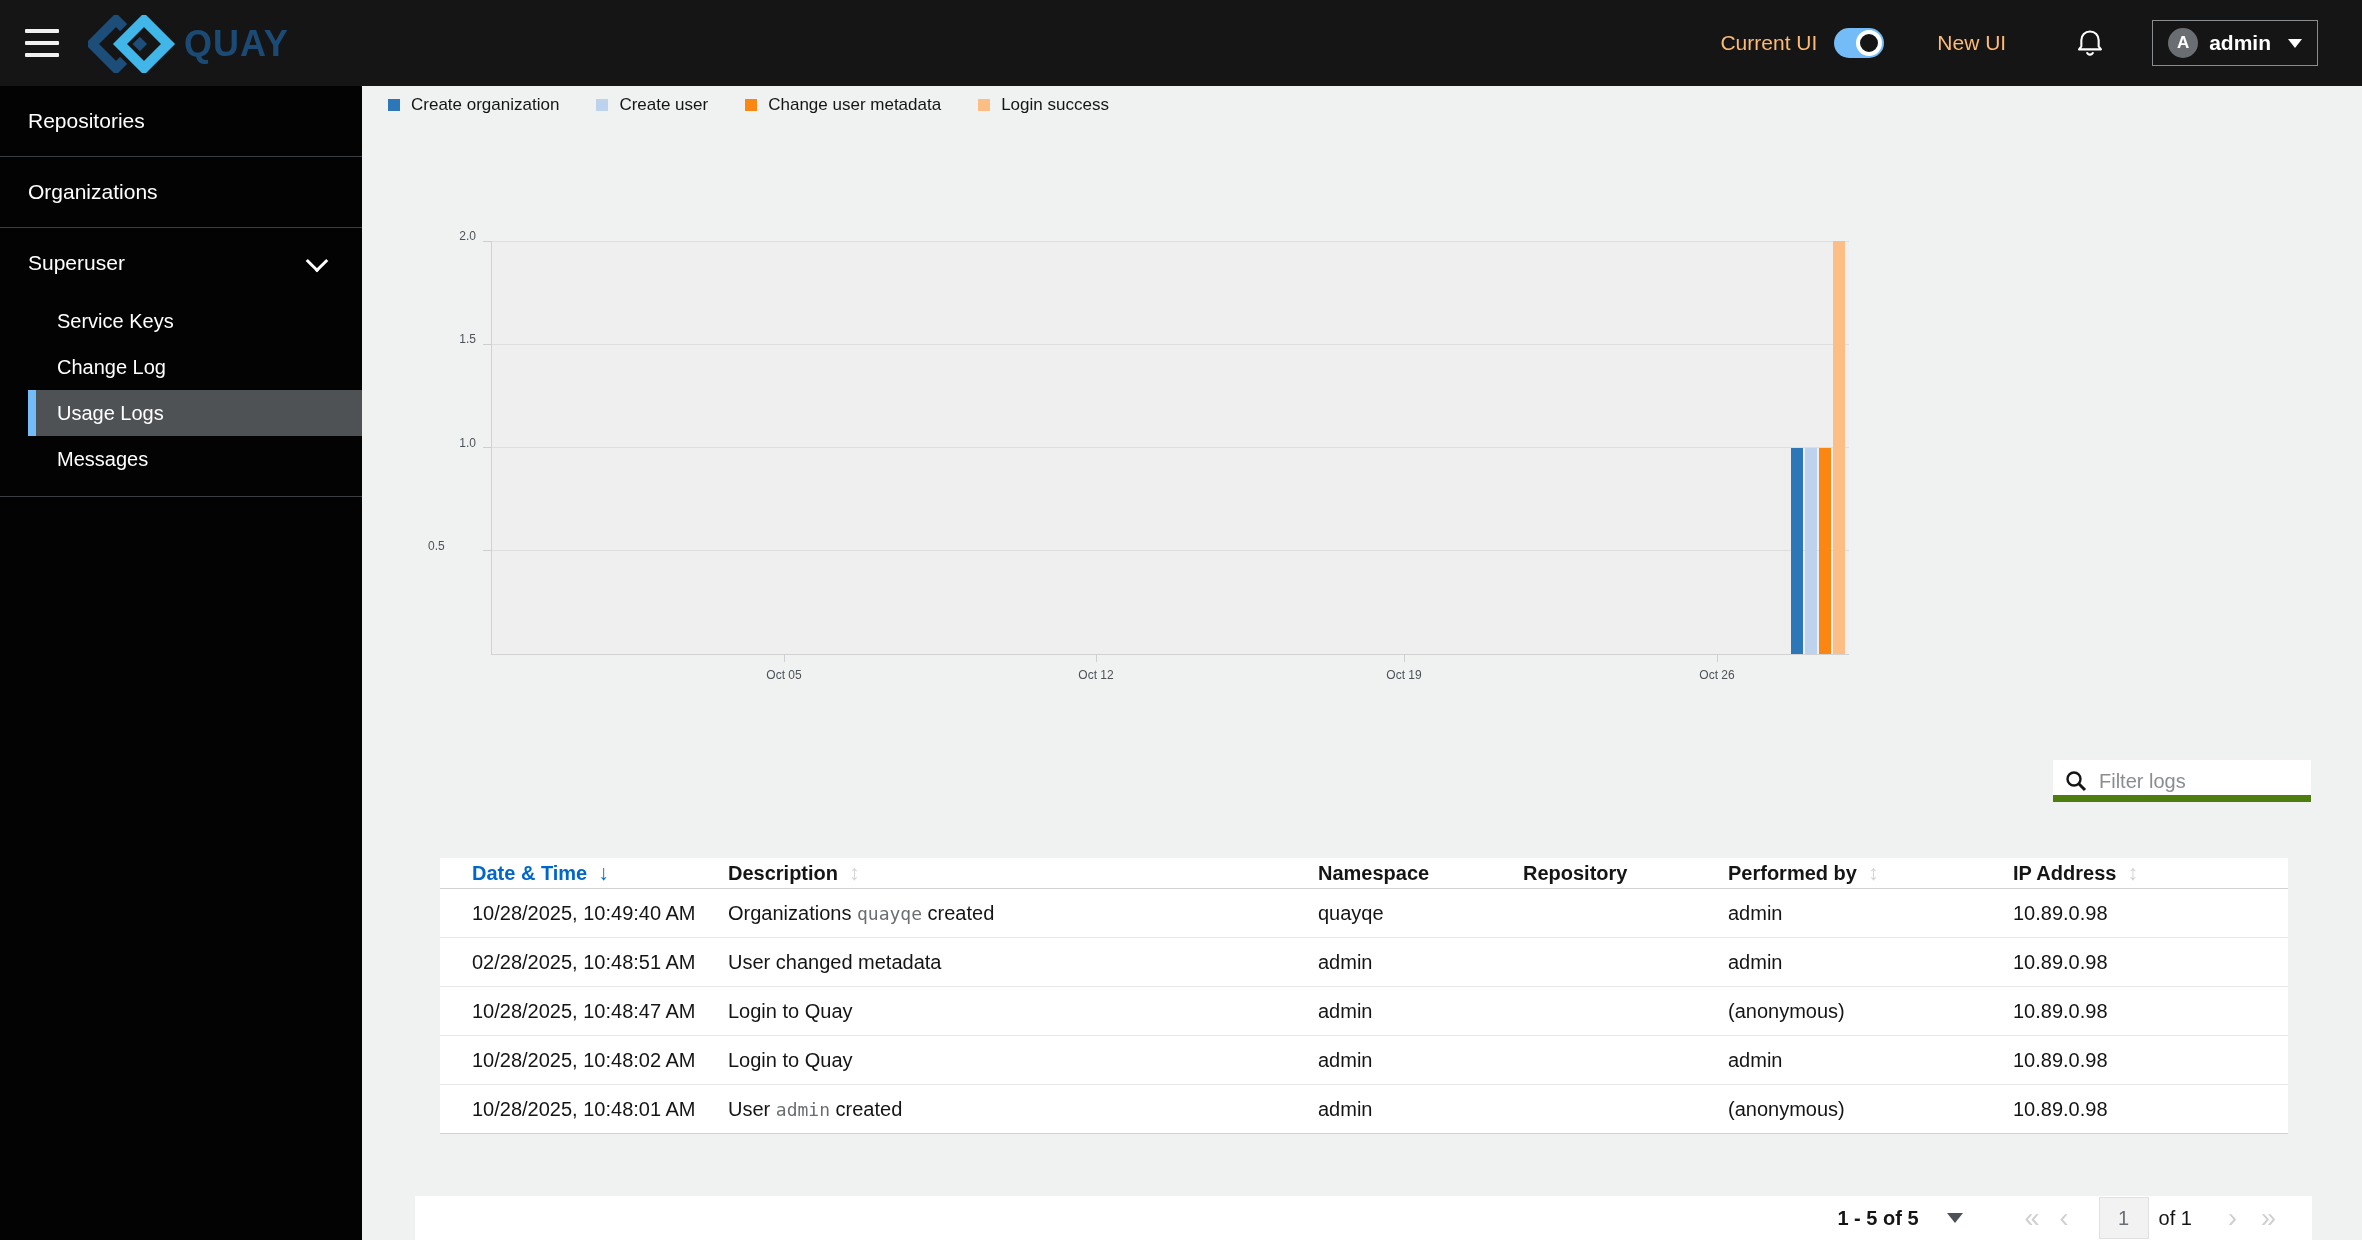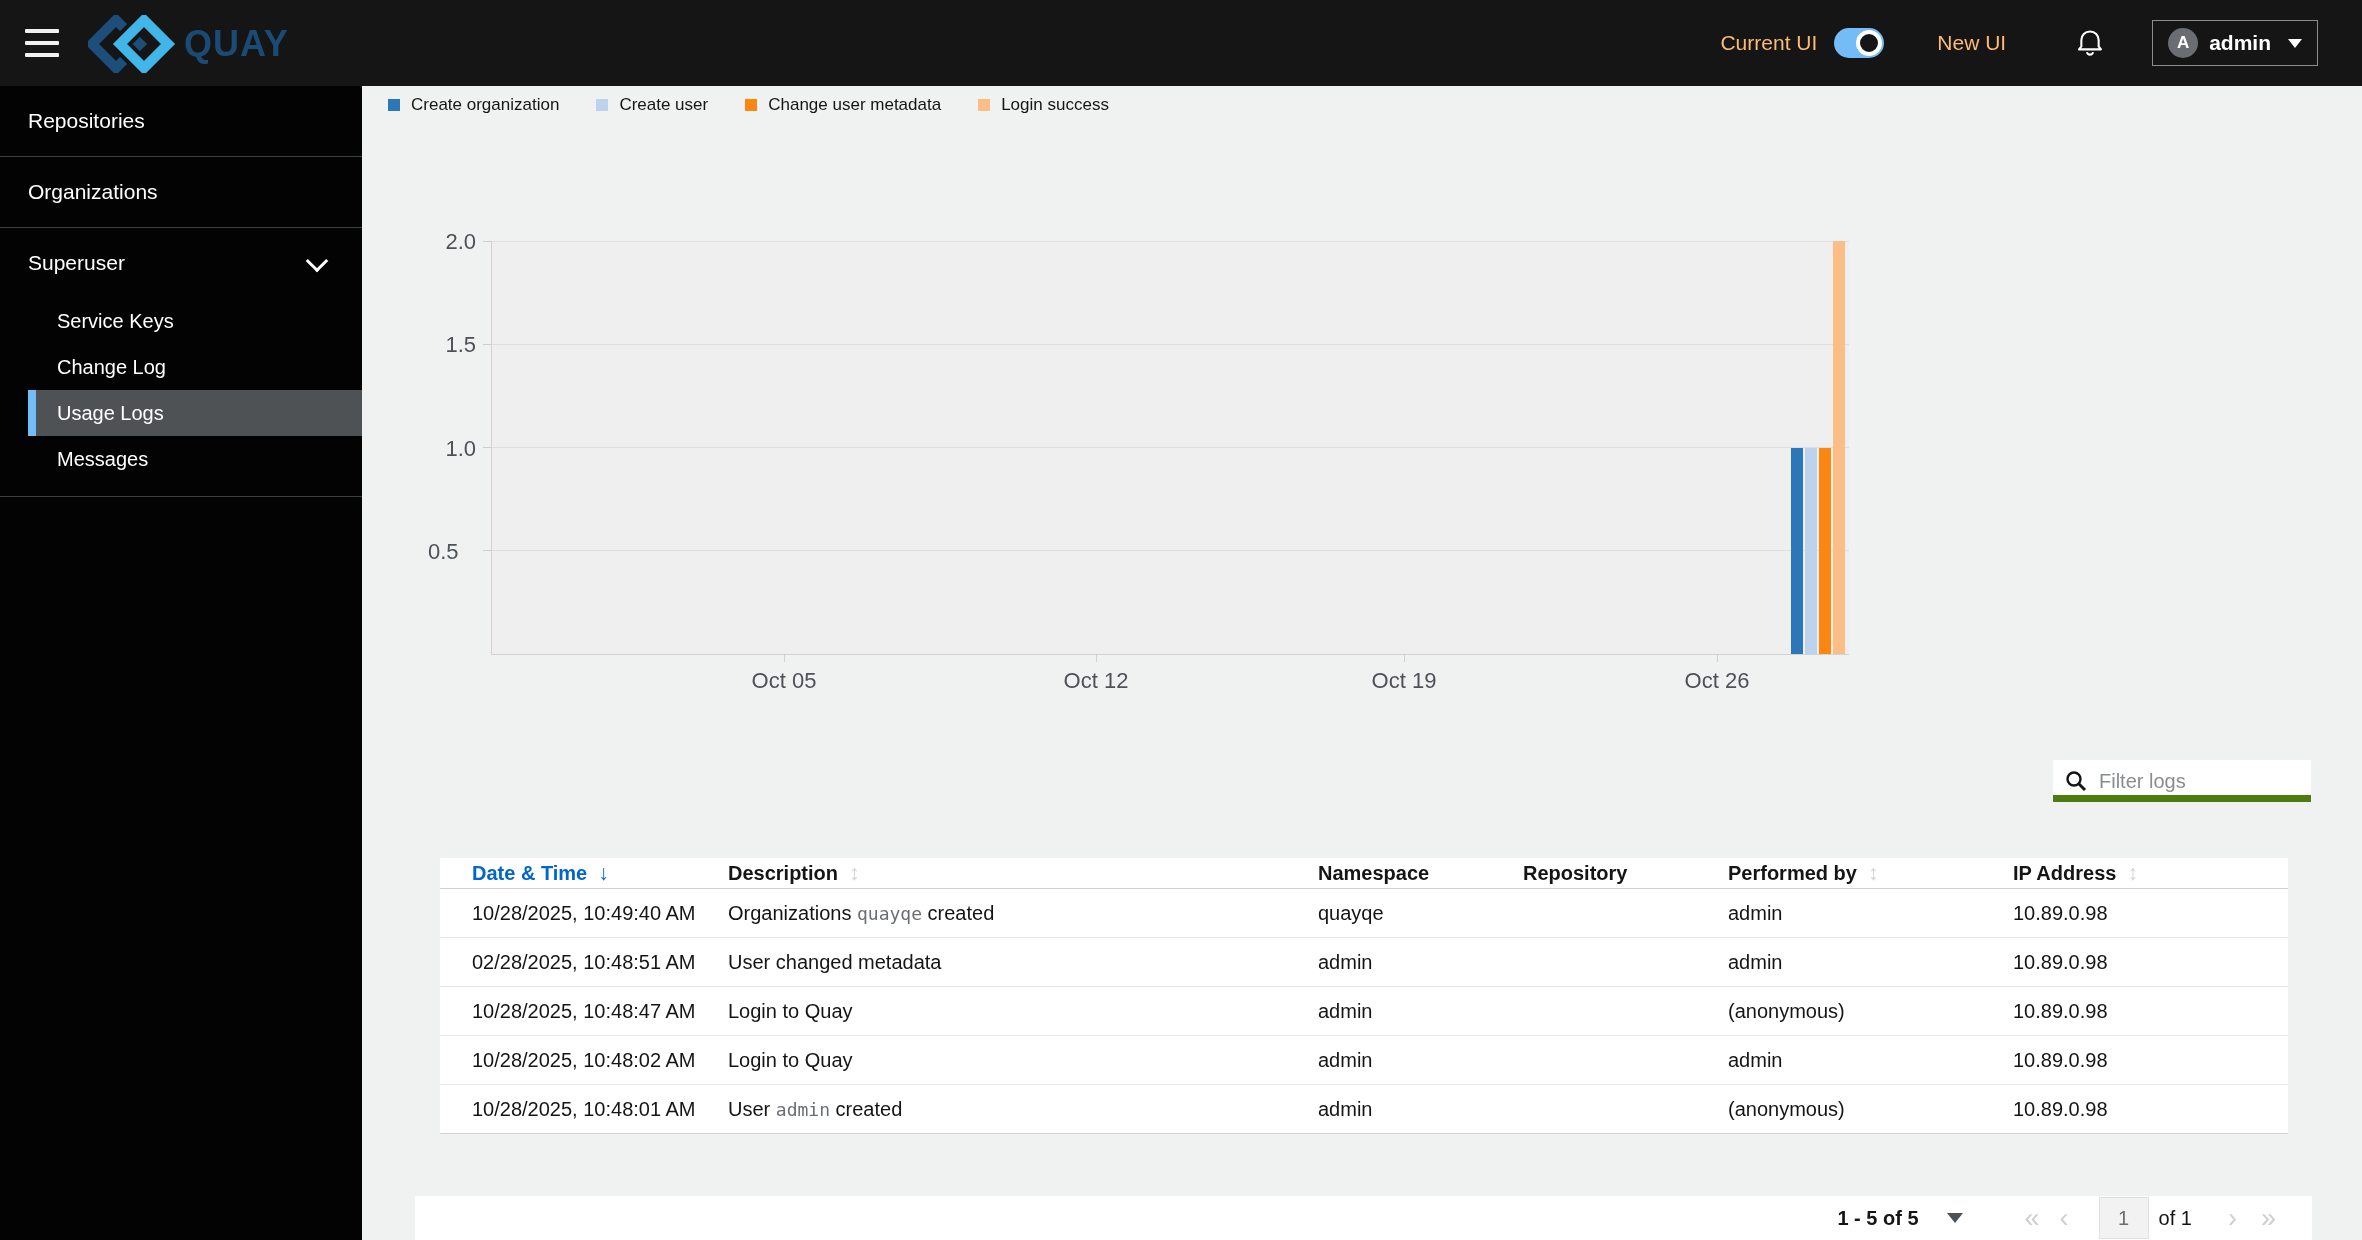--- a/index.html
+++ b/index.html
@@ -33,21 +33,21 @@
 
   
   .legend{position:absolute;left:388px;top:95px;display:flex;align-items:center;gap:37px;z-index:5;}
   .legend-item{display:flex;align-items:center;gap:11px;}
   .legend-swatch{width:12px;height:12px;}
   .legend-label{font-size:17px;color:#151515;}
 
   
   .chart-layer{position:absolute;left:0;top:0;width:2362px;height:1240px;pointer-events:none;}
   .chart-abs{position:absolute;}
-  .tick-label{color:#4d5258;font-size:22px;}
+  .tick-label{color:#4d5258;font-size:12px;}
 
   
   .filter-box{position:absolute;left:2053px;top:760px;width:258px;height:42px;background:#fff;border-bottom:7px solid #4d7c0f;box-sizing:border-box;z-index:6;}
   .filter-box svg{position:absolute;left:12px;top:10px;}
   .filter-input{position:absolute;left:44px;top:0;width:206px;height:40px;border:none;outline:none;font-size:20px;color:#151515;font-family:"Liberation Sans",sans-serif;background:transparent;}
   .filter-input::placeholder{color:#8a8d90;}
 
   
   .table-panel{position:absolute;left:440px;top:858px;width:1848px;background:#fff;z-index:6;}
   .t-row{display:grid;grid-template-columns:256px 590px 205px 205px 285px 1fr;padding-left:32px;align-items:center;box-sizing:border-box;}

